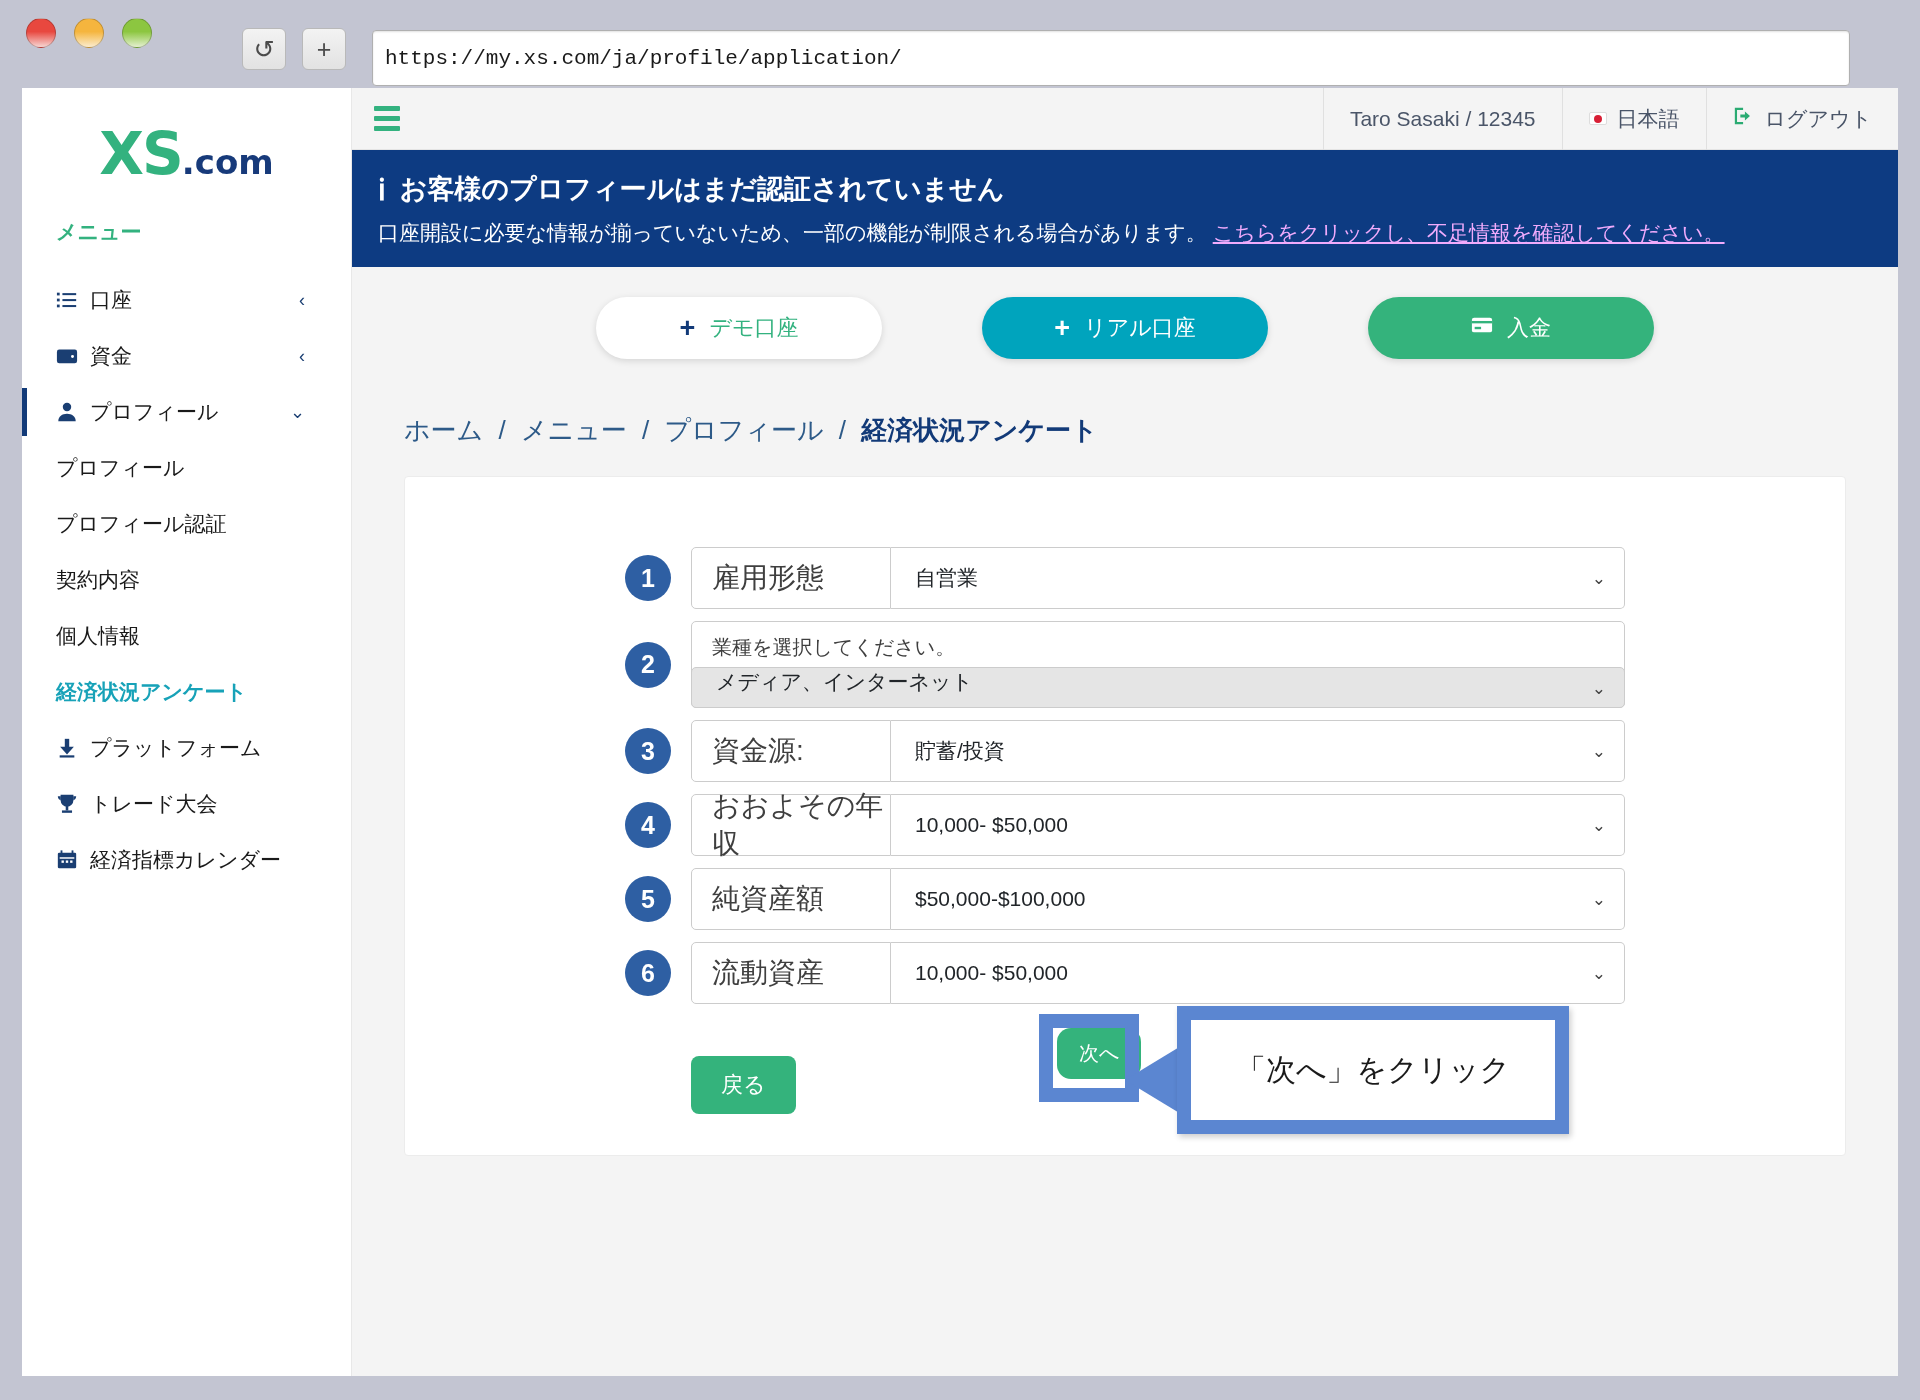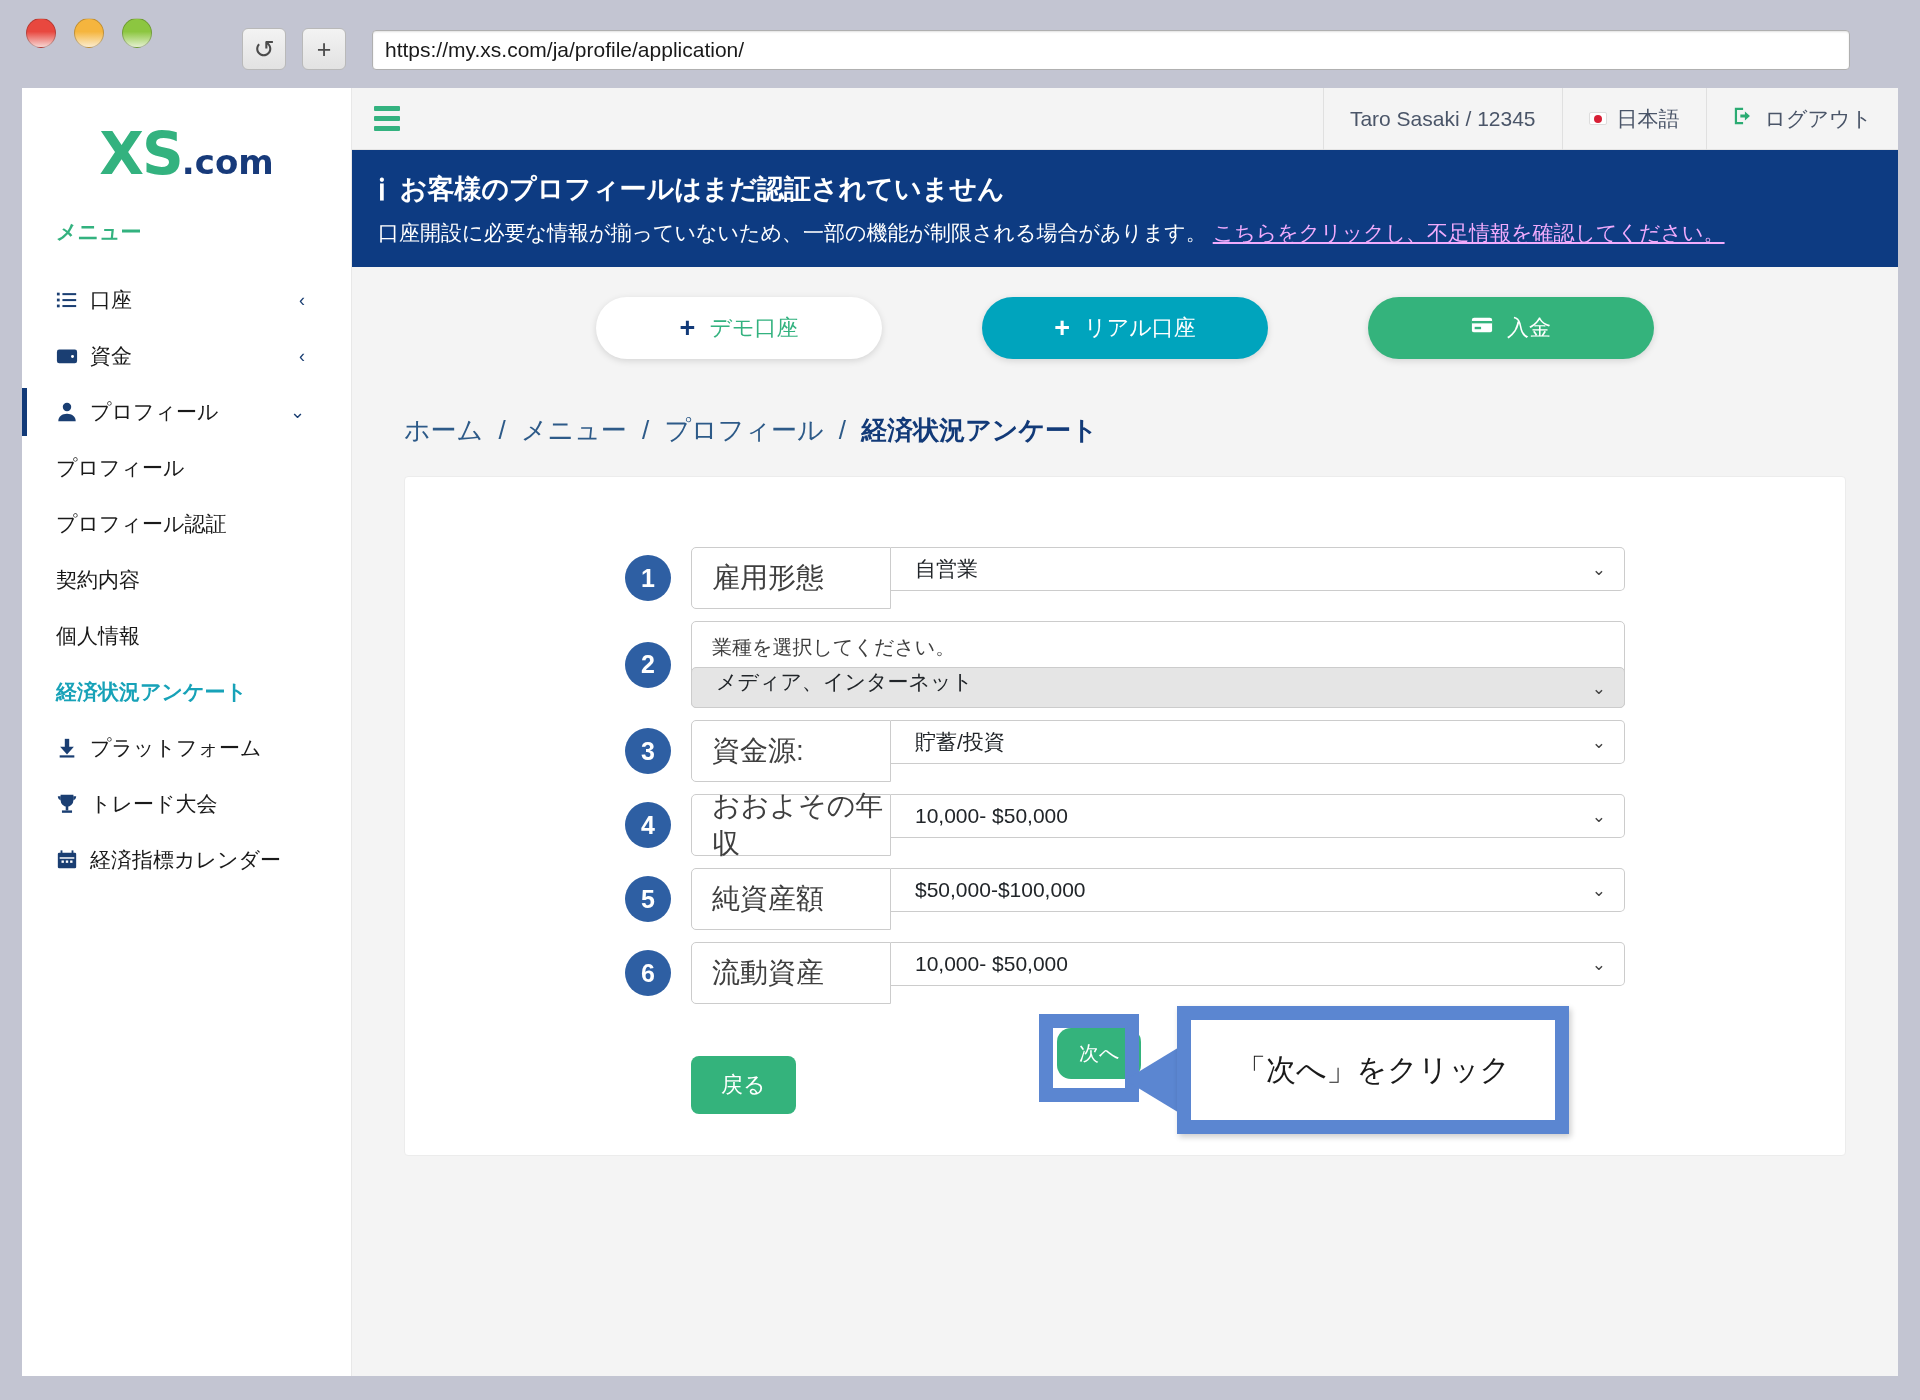--- a/index.html
+++ b/index.html
@@ -28,25 +28,25 @@
     position: absolute; width: 44px; height: 42px; top: 28px;
     background: linear-gradient(180deg,#f3f3f3,#e2e2e2);
     border: 1px solid #b9b9b9; border-radius: 6px;
     display: flex; align-items: center; justify-content: center;
     font-size: 25px; color: #4b4b4b; line-height: 1;
   }
   .nav-btn.reload { left: 242px; }
   .nav-btn.newtab { left: 302px; }
 
   .url-bar {
-    position: absolute; left: 372px; top: 30px; width: 1478px; height: 40px;
+    position: absolute; left: 372px; top: 30px; width: 1478px; height: 56px;
     background: #fff; border: 1px solid #b0b0b0; border-radius: 4px;
     box-shadow: inset 0 1px 2px rgba(0,0,0,.12);
     display: flex; align-items: center; padding: 0 12px;
-    font-size: 21px; color: #1a1a1a;
+    font-size: 21px; color: #1a1a1a; font-family: Liberation Mono, monospace;
   }
 
   
   .app {
     position: absolute; left: 22px; top: 88px; width: 1876px; height: 1288px;
     background: #f4f4f4; overflow: hidden;
   }
 
   
   .sidebar {
@@ -168,21 +168,21 @@
     flex: 0 0 46px; margin-right: 20px;
   }
   .grp { display: flex; flex: 1; }
   .fixed-label {
     width: 200px; height: 62px; border: 1px solid #ccc;
     border-radius: 5px 0 0 5px; background: #fff;
     display: flex; align-items: center; padding-left: 20px;
     font-size: 28px; color: #3f3f3f;
   }
   .sel {
-    flex: 1; height: 44px; border: 1px solid #ccc; border-left: none;
+    flex: 1; height: 62px; border: 1px solid #ccc; border-left: none;
     border-radius: 0 5px 5px 0; background: #fff;
     display: flex; align-items: center; padding: 0 24px;
     font-size: 21px; color: #212529; position: relative; cursor: pointer;
   }
   .sel .caret {
     position: absolute; right: 18px; top: 50%; transform: translateY(-50%);
     color: #444; font-size: 17px;
   }
   .stack {
     flex: 1; border: 1px solid #ccc; border-radius: 5px; background: #fff;

